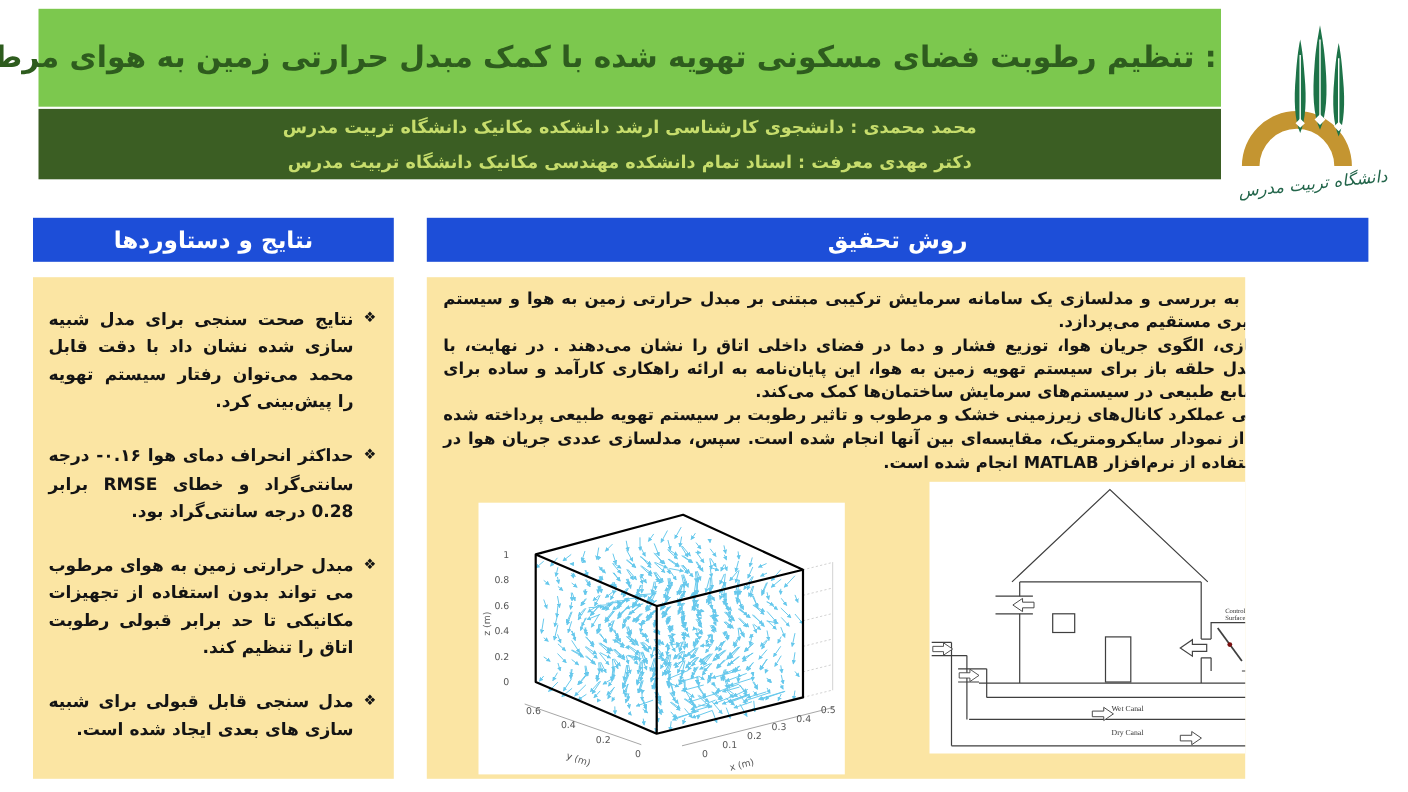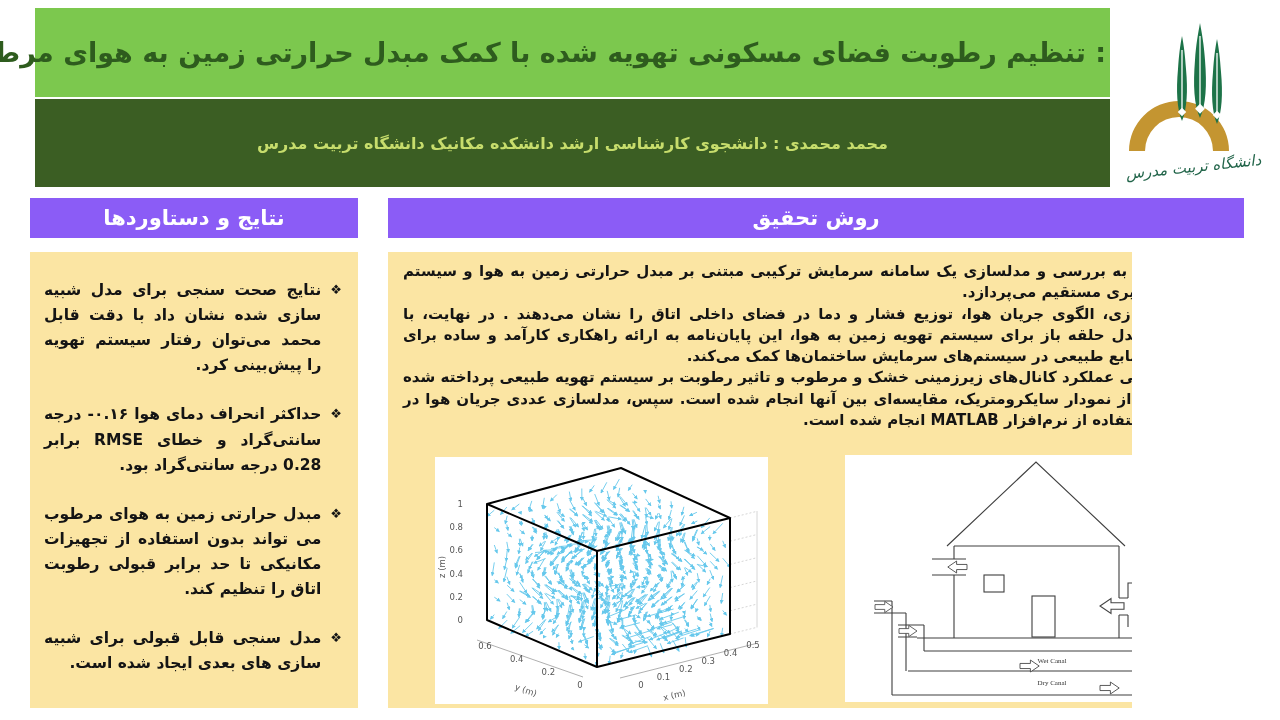--- a/index.html
+++ b/index.html
@@ -2,56 +2,57 @@
 <html lang="fa"><head>
 <meta charset="utf-8">
 <style>
   html,body{margin:0;padding:0;background:#fff;}
   .page{position:relative;width:1280px;height:720px;background:#fff;overflow:hidden;
         font-family:"DejaVu Sans",sans-serif;}
   .abs{position:absolute;}
   .title-bar{left:35px;top:8px;width:1075px;height:89px;background:#7cc84e;
              display:flex;align-items:center;justify-content:center;}
   .title-bar h1{margin:0;font-size:27px;font-weight:bold;color:#2e5c1e;direction:rtl;white-space:nowrap;}
-  .authors-bar{left:35px;top:99px;width:1075px;height:88px;background:#3b5e23;
+  .authors-bar{left:35px;top:99px;width:1075px;height:64px;background:#3b5e23;
                display:flex;flex-direction:column;align-items:center;justify-content:center;gap:13px;}
   .authors-bar div{color:#c7dd6c;font-size:16px;font-weight:bold;direction:rtl;}
   .logo-box{left:1113px;top:0;width:167px;height:192px;background:#fff;
             display:flex;align-items:center;justify-content:center;}
-  .col-header{top:198px;height:40px;background:#8b5cf6;display:flex;align-items:center;justify-content:center;}
+  .col-header{top:198px;height:40px;background:#1d4ed8;display:flex;align-items:center;justify-content:center;}
   .col-header span{color:#ffffff;font-size:21px;font-weight:bold;direction:rtl;}
   .col-header.left{left:30px;width:328px;}
   .col-header.right{left:388px;width:856px;align-items:center;}
   .panel{top:252px;height:456px;background:#fbe5a3;box-sizing:border-box;overflow:hidden;}
   .panel.left{left:30px;width:328px;padding:26px 16px 0 14px;}
   .panel.right{left:388px;width:744px;}
   .bullet{display:flex;direction:rtl;gap:9px;margin-bottom:24px;color:#141414;
           font-size:15.5px;font-weight:bold;line-height:1.62;text-align:justify;}
   .bullet .marker{font-size:13px;line-height:1.9;flex:0 0 auto;}
   .method-text{position:absolute;left:15px;top:9px;width:826px;direction:rtl;text-align:justify;
                color:#141414;font-size:15px;font-weight:bold;line-height:1.42;}
   .method-text p{margin:0;}
   .fig{position:absolute;background:#fff;}
   .fig1{left:47px;top:205px;width:333px;height:247px;}
-  .fig2{left:457px;top:203px;width:380px;height:247px;padding-left:27px;}
+  .fig2{left:457px;top:186px;width:380px;height:247px;}
   svg{display:block;}
   .schem{stroke:#3f3f3f;stroke-width:1.1;fill:none;}
   .schem-label{font-family:"Liberation Serif",serif;fill:#333;}
 </style>
 </head>
 <body>
 
 <div class="page">
 
   <header class="abs title-bar">
     <h1>عنوان : تنظیم رطوبت فضای مسکونی تهویه شده با کمک مبدل حرارتی زمین به هوای مرطوب</h1>
   </header>
 
   <div class="abs authors-bar">
     <div>محمد محمدی : دانشجوی کارشناسی ارشد دانشکده مکانیک دانشگاه تربیت مدرس</div>
+    <div>دکتر مهدی معرفت : استاد تمام دانشکده مهندسی مکانیک دانشگاه تربیت مدرس</div>
   </div>
 
   <div class="abs logo-box">
     <svg width="150" height="180" viewBox="0 0 150 180">
       <path d="M7,145 A50,50 0 0 1 107,145 L91,145 A34,34 0 0 0 23,145 Z" fill="#c49531"></path>
       <g fill="#1d7348">
         <path d="M60,115 C65,103 66,85 64,63 C63,49 62,40 60,30 C58,40 57,49 56,63 C54,85 55,103 60,115 Z"></path>
         <path d="M78,112 C84,99 85,79 83,54 C82,39 80,28 78,17 C76,28 74,39 73,54 C71,79 72,99 78,112 Z"></path>
         <path d="M95,118 C100,106 101,88 99,66 C98,52 97,43 95,33 C93,43 92,52 91,66 C89,88 90,106 95,118 Z"></path>
         <path d="M60,106 V44 M78,102 V30 M95,109 V47" stroke="#ffffff" stroke-width="1.3" fill="none"></path>

